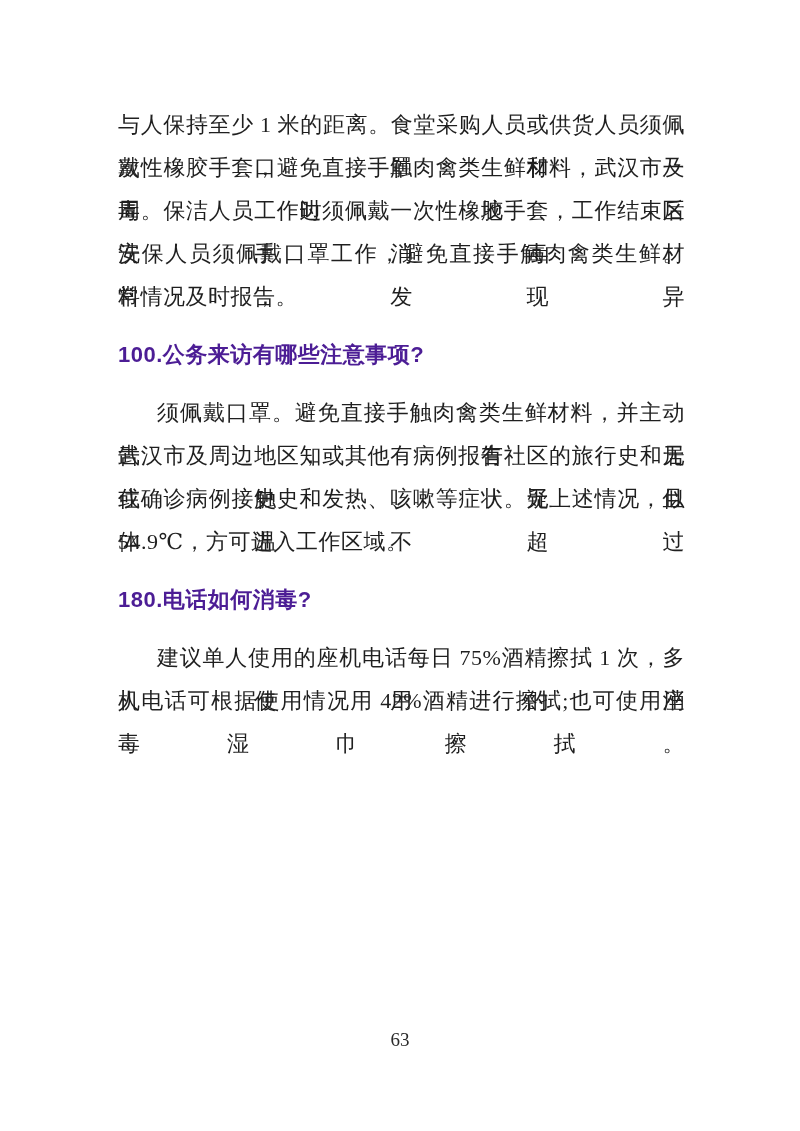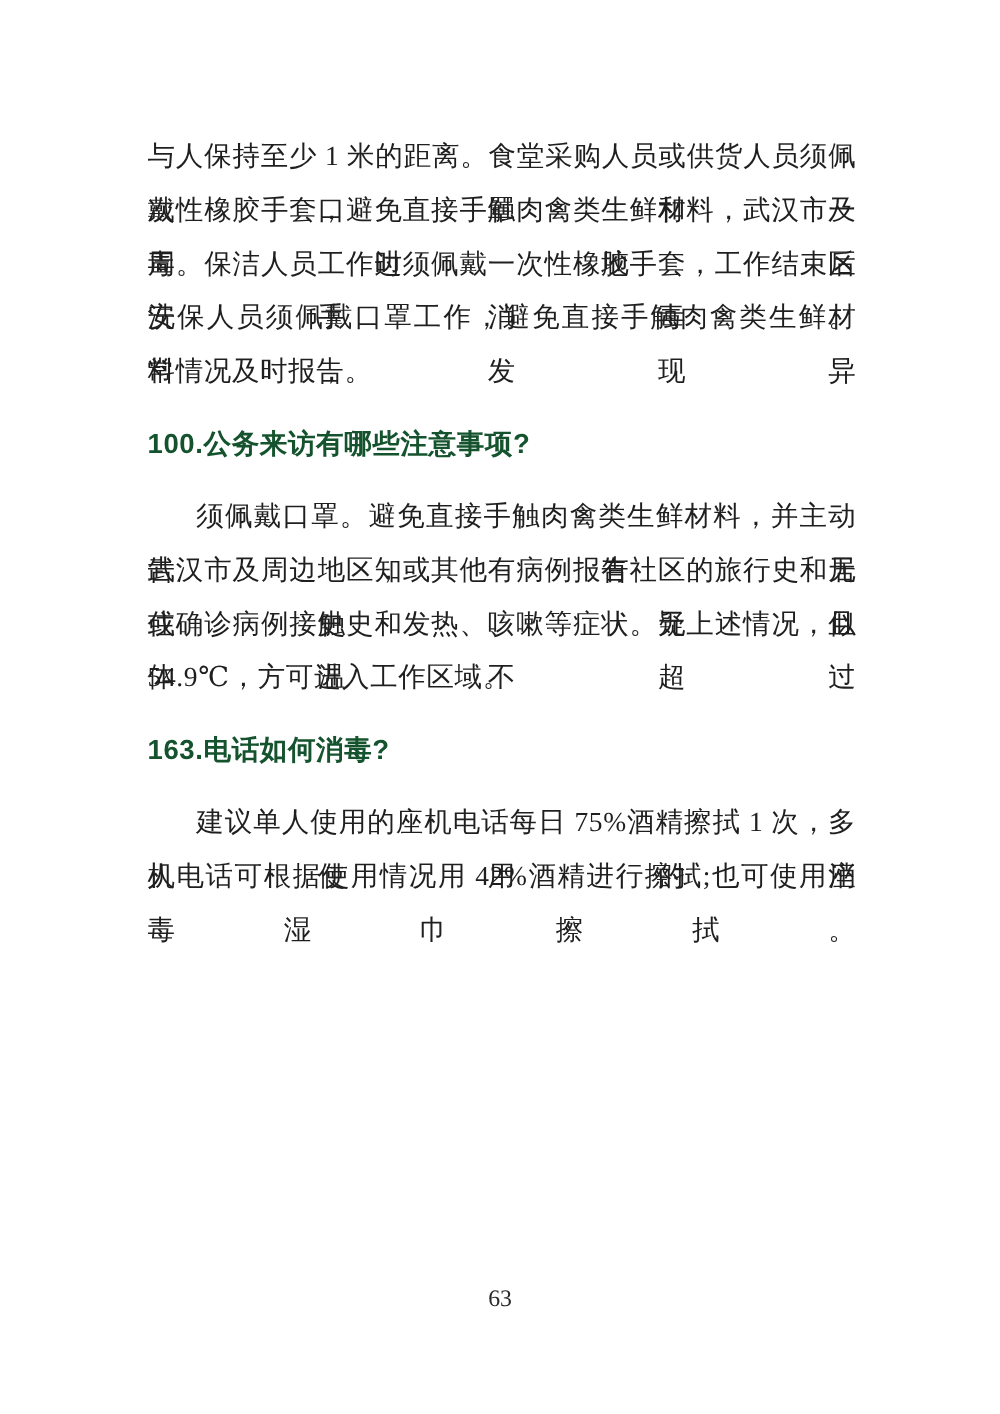--- a/index.html
+++ b/index.html
@@ -44,21 +44,21 @@
     }
     .line.indent {
       text-indent: 39px;
     }
     .heading {
       font-family: "Liberation Sans", "DejaVu Sans", sans-serif;
       font-weight: bold;
       font-size: 22px;
       line-height: 43px;
       margin: 15px 0;
-      color: #14532d;
+      color: #4c1d95;
       letter-spacing: 0.5px;
       white-space: nowrap;
     }
     .page-number {
       position: absolute;
       left: 0;
       top: 1030px;
       width: 800px;
       text-align: center;
       font-size: 19px;
@@ -79,20 +79,20 @@
         <div class="line fill">安保人员须佩戴口罩工作，避免直接手触肉禽类生鲜材料，发现异</div>
         <div class="line">常情况及时报告。</div>
       </div>
       <div class="heading">100.公务来访有哪些注意事项?</div>
       <div class="para">
         <div class="line fill indent">须佩戴口罩。避免直接手触肉禽类生鲜材料，并主动告知有无</div>
         <div class="line fill">武汉市及周边地区，或其他有病例报告社区的旅行史和居住史、疑似</div>
         <div class="line fill">或确诊病例接触史和发热、咳嗽等症状。无上述情况，且体温不超过</div>
         <div class="line">54.9℃，方可进入工作区域。</div>
       </div>
-      <div class="heading">163.电话如何消毒?</div>
+      <div class="heading">180.电话如何消毒?</div>
       <div class="para">
         <div class="line fill indent">建议单人使用的座机电话每日 75%酒精擦拭 1 次，多人使用的座</div>
         <div class="line fill">机电话可根据使用情况用 42%酒精进行擦拭;也可使用消毒湿巾擦拭。</div>
       </div>
     </div>
   <div class="page-number">63</div>
 </div>
 
 </body></html>

